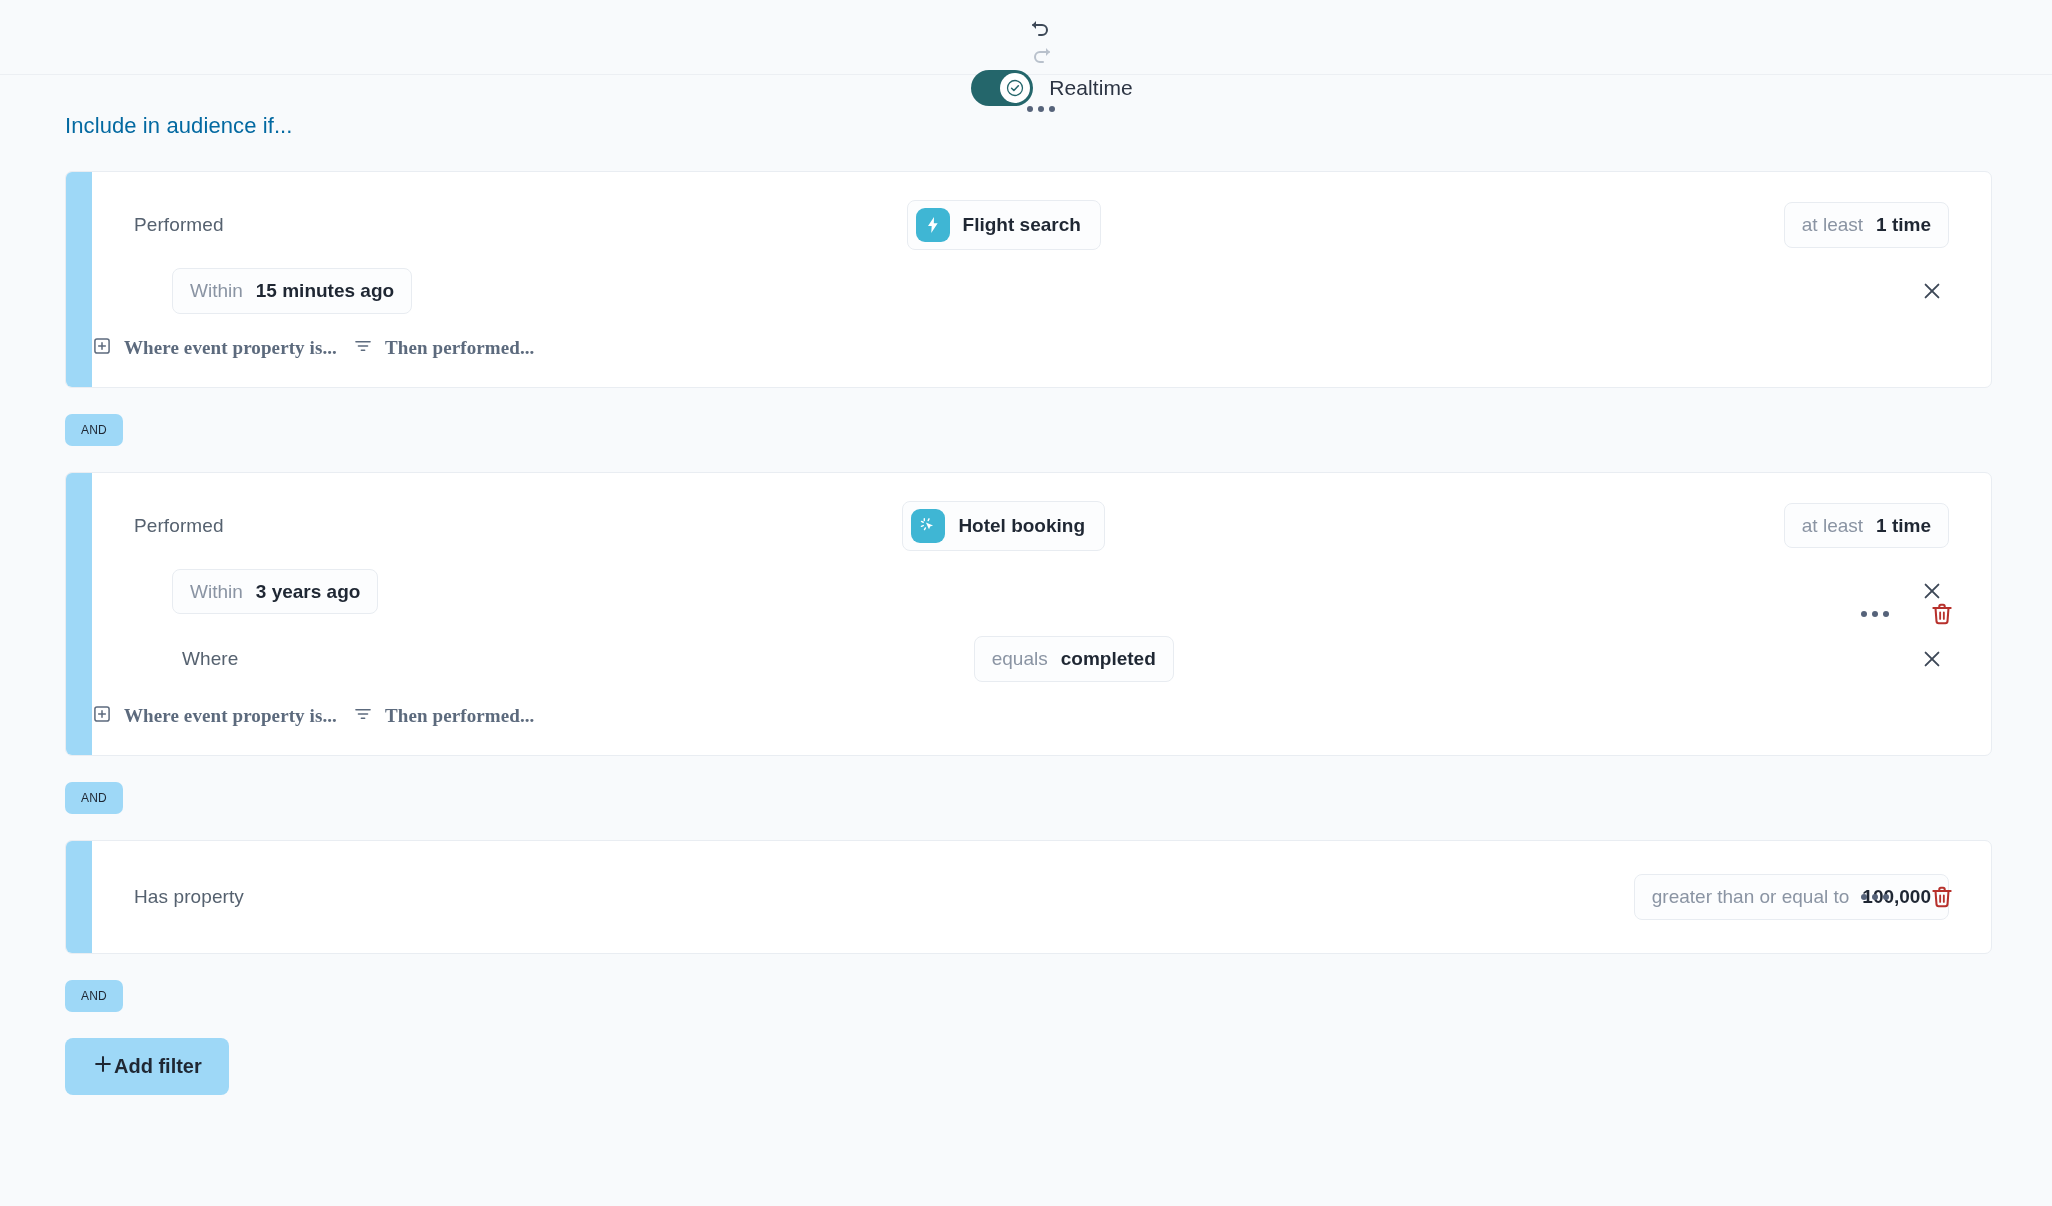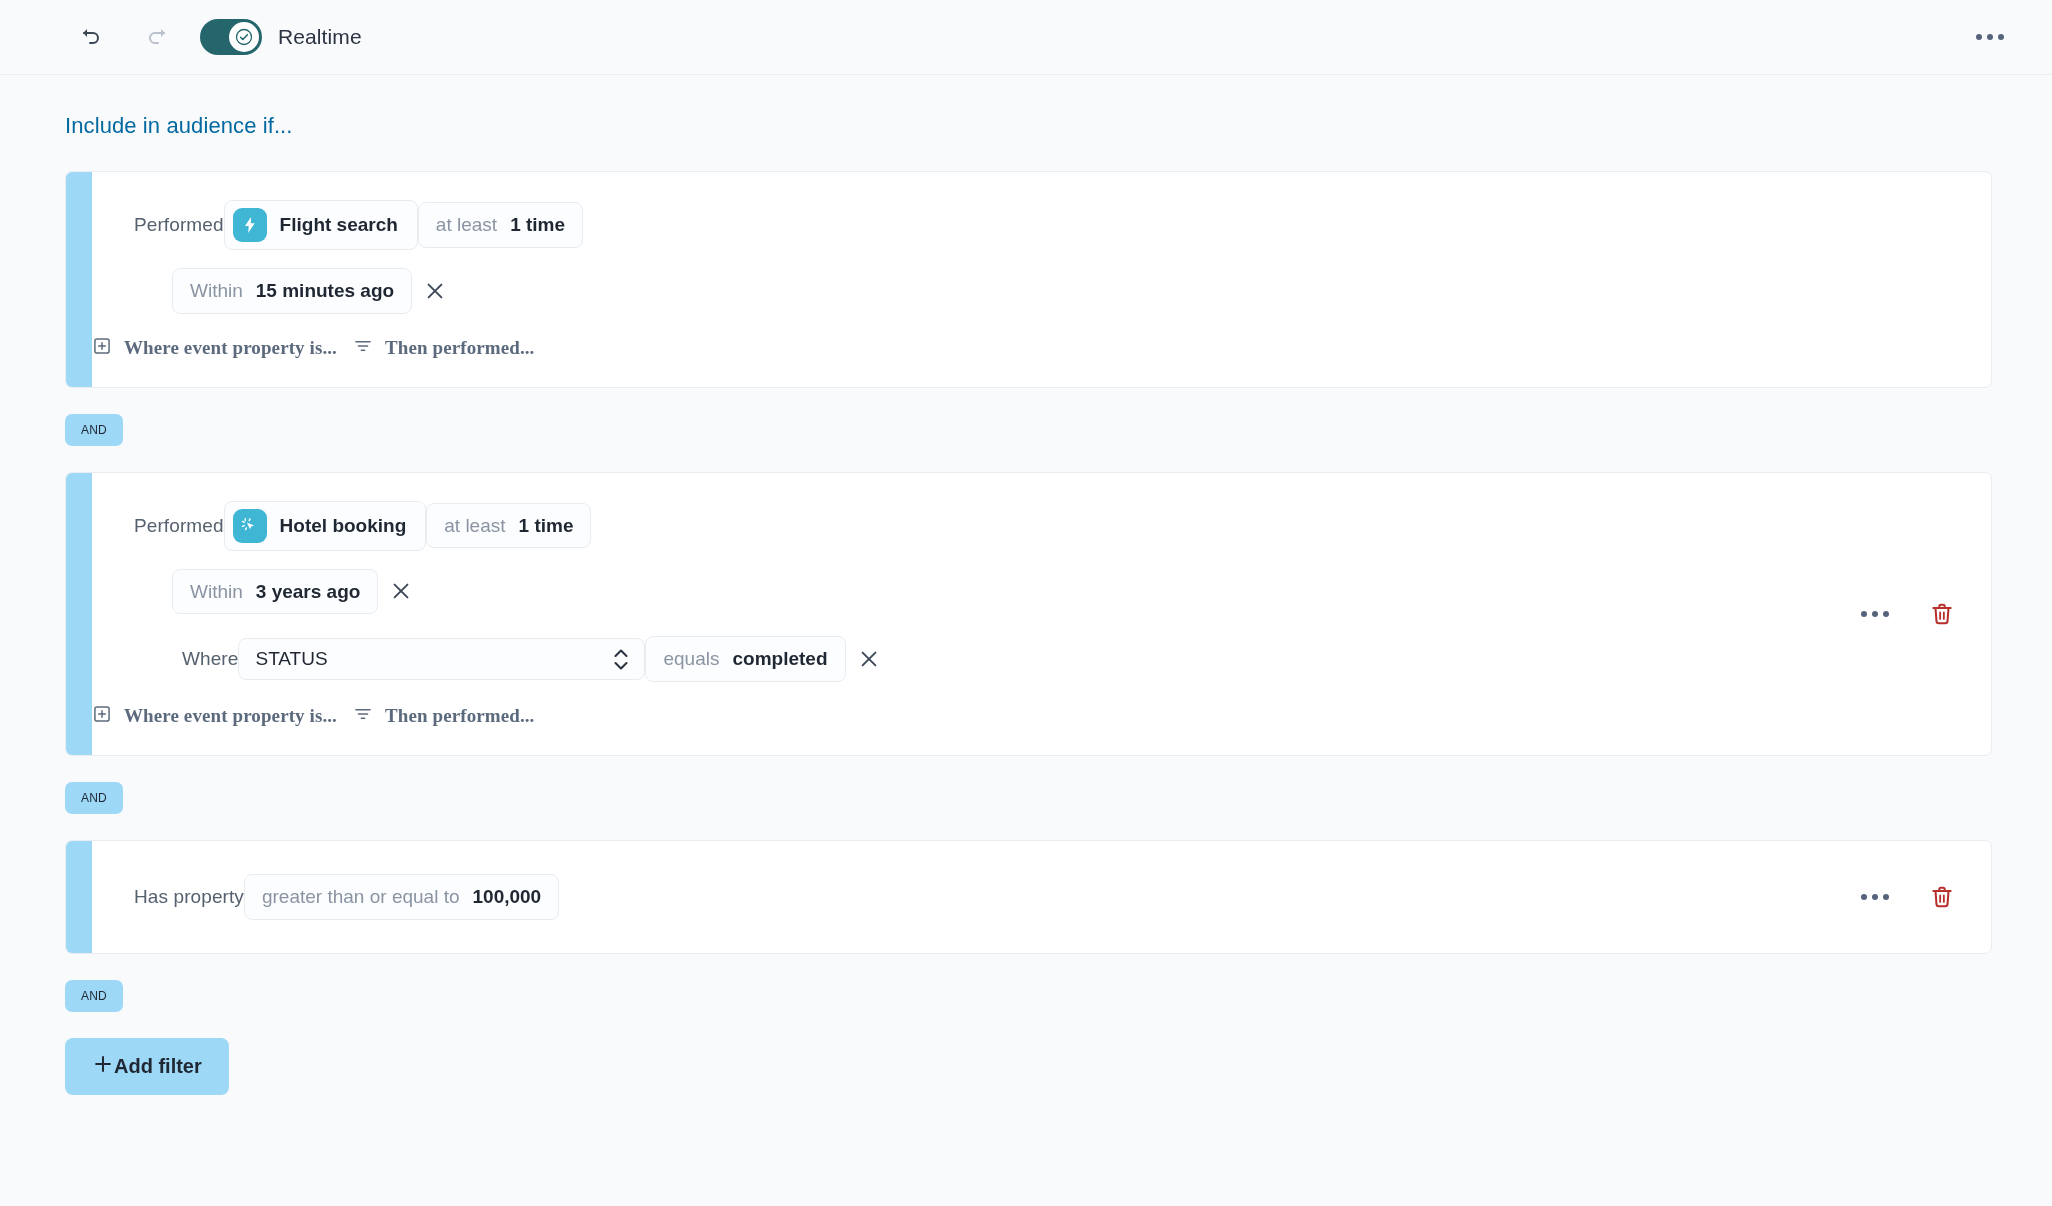--- a/index.html
+++ b/index.html
@@ -11,22 +11,23 @@
     -webkit-font-smoothing: antialiased;
   }
 
   
   .topbar {
     height: 75px;
     background: #f8fafc;
     border-bottom: 1px solid #eceff3;
     display: flex;
     align-items: center;
-    padding: 0 40px 0 70px;
+    padding: 16px 40px 0 70px;
     gap: 0;
+    flex-direction: column;
   }
   .icon-btn {
     width: 44px; height: 44px;
     display: flex; align-items: center; justify-content: center;
     border: none; background: transparent; cursor: pointer;
     padding: 0;
   }
   .undo-redo-gap { width: 20px; }
 
   .toggle-wrap { display: flex; align-items: center; gap: 16px; margin-left: 22px; }
@@ -97,21 +98,23 @@
     right: 36px;
     display: flex;
     align-items: center;
     gap: 40px;
   }
   .trash-btn { cursor: pointer; display: flex; }
 
   .row {
     display: flex;
     align-items: center;
+    gap: 14px;
     padding: 0 42px;
+    justify-content: space-between;
   }
   .row + .row { margin-top: 18px; }
   .row.indent { padding-left: 80px; }
   .row.indent2 { padding-left: 90px; }
 
   .lead-text {
     font-size: 19px;
     color: #55616f;
     letter-spacing: .1px;
     white-space: nowrap;
@@ -359,31 +362,20 @@
         <span class="x-btn">
           <svg width="22" height="22" viewBox="0 0 24 24">
               <path d="M5 5l14 14M19 5L5 19" stroke="#3d4857" stroke-width="2.1" stroke-linecap="round"></path>
             </svg>
         </span>
       </div>
 
       <div class="row indent2" style="margin-top:22px;">
         <span class="lead-text">Where</span>
 
-        <span class="select">
-          <span class="val">STATUS</span>
-          <span class="stepper">
-            <svg width="14" height="9" viewBox="0 0 14 9">
-                <path d="M1.5 7L7 1.6 12.5 7" stroke="#2a3340" stroke-width="2.1" fill="none" stroke-linecap="round" stroke-linejoin="round"></path>
-              </svg>
-            <svg width="14" height="9" viewBox="0 0 14 9">
-                <path d="M1.5 2L7 7.4 12.5 2" stroke="#2a3340" stroke-width="2.1" fill="none" stroke-linecap="round" stroke-linejoin="round"></path>
-              </svg>
-          </span>
-        </span>
 
         <span class="chip">
           <span>equals</span>
           <span class="strong">completed</span>
         </span>
 
         <span class="x-btn">
           <svg width="22" height="22" viewBox="0 0 24 24">
               <path d="M5 5l14 14M19 5L5 19" stroke="#3d4857" stroke-width="2.1" stroke-linecap="round"></path>
             </svg>

